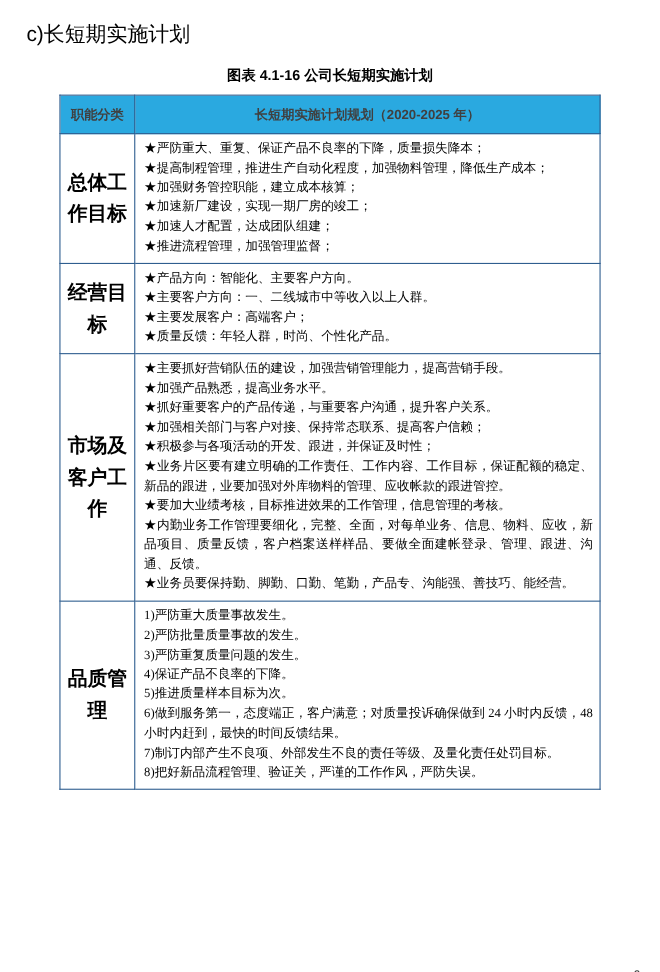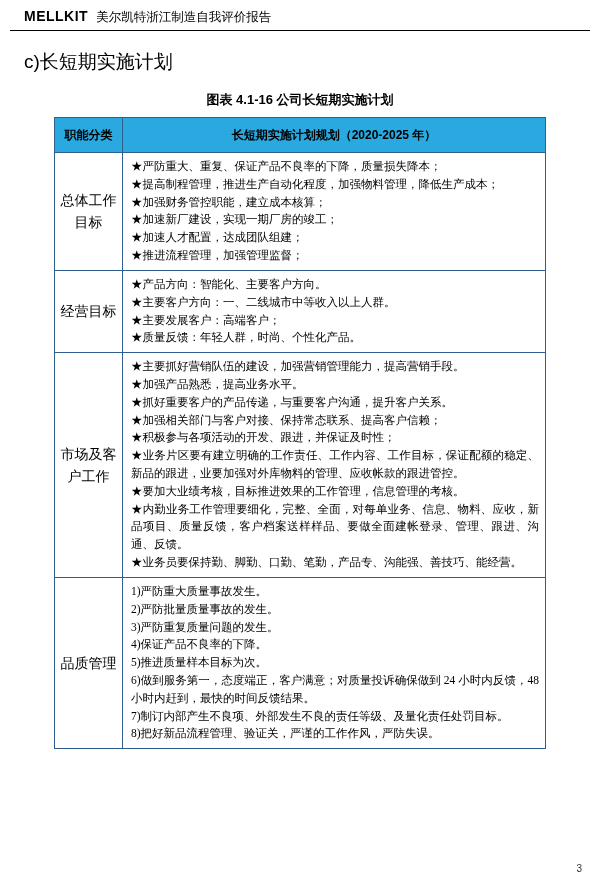--- a/index.html
+++ b/index.html
@@ -66,33 +66,33 @@
     width: 100%;
     border-collapse: collapse;
     table-layout: fixed;
   }
   table.plan th, table.plan td {
     border: 1px solid #2f5e8f;
     vertical-align: middle;
   }
   .hdr-cell {
     background: #2aa9e0;
-    color: #000000;
+    color: #404040;
     font-weight: bold;
     text-align: center;
     font-size: 12px;
     padding: 8px 2px;
     font-family: "Liberation Sans", sans-serif;
     line-height: 1.5;
   }
   .hdr-left { width: 68px; }
   .row-label {
     text-align: center;
-    font-weight: normal;
-    font-size: 14px;
+    font-weight: bold;
+    font-size: 18px;
     padding: 4px 2px;
     line-height: 1.6;
     font-family: "Liberation Sans", sans-serif;
     width: 68px;
   }
   .row-content {
     font-size: 11.5px;
     line-height: 1.55;
     padding: 5px 6px 5px 8px;
     text-align: justify;
@@ -109,24 +109,20 @@
     font-size: 10px;
     color: #333;
     font-family: "Liberation Sans", sans-serif;
   }
 </style>
 </head>
 <body>
 
 <div class="page">
 
-  <div class="doc-header">
-    <span class="brand">MELLKIT</span>
-    <span class="header-title">美尔凯特浙江制造自我评价报告</span>
-  </div>
 
   <div class="section-heading">c)长短期实施计划</div>
 
   <div class="table-caption">图表 4.1-16 公司长短期实施计划</div>
 
   <div class="tbl-wrap">
     <table class="plan">
       <tbody>
           <tr>
         <th class="hdr-cell hdr-left">职能分类</th>

